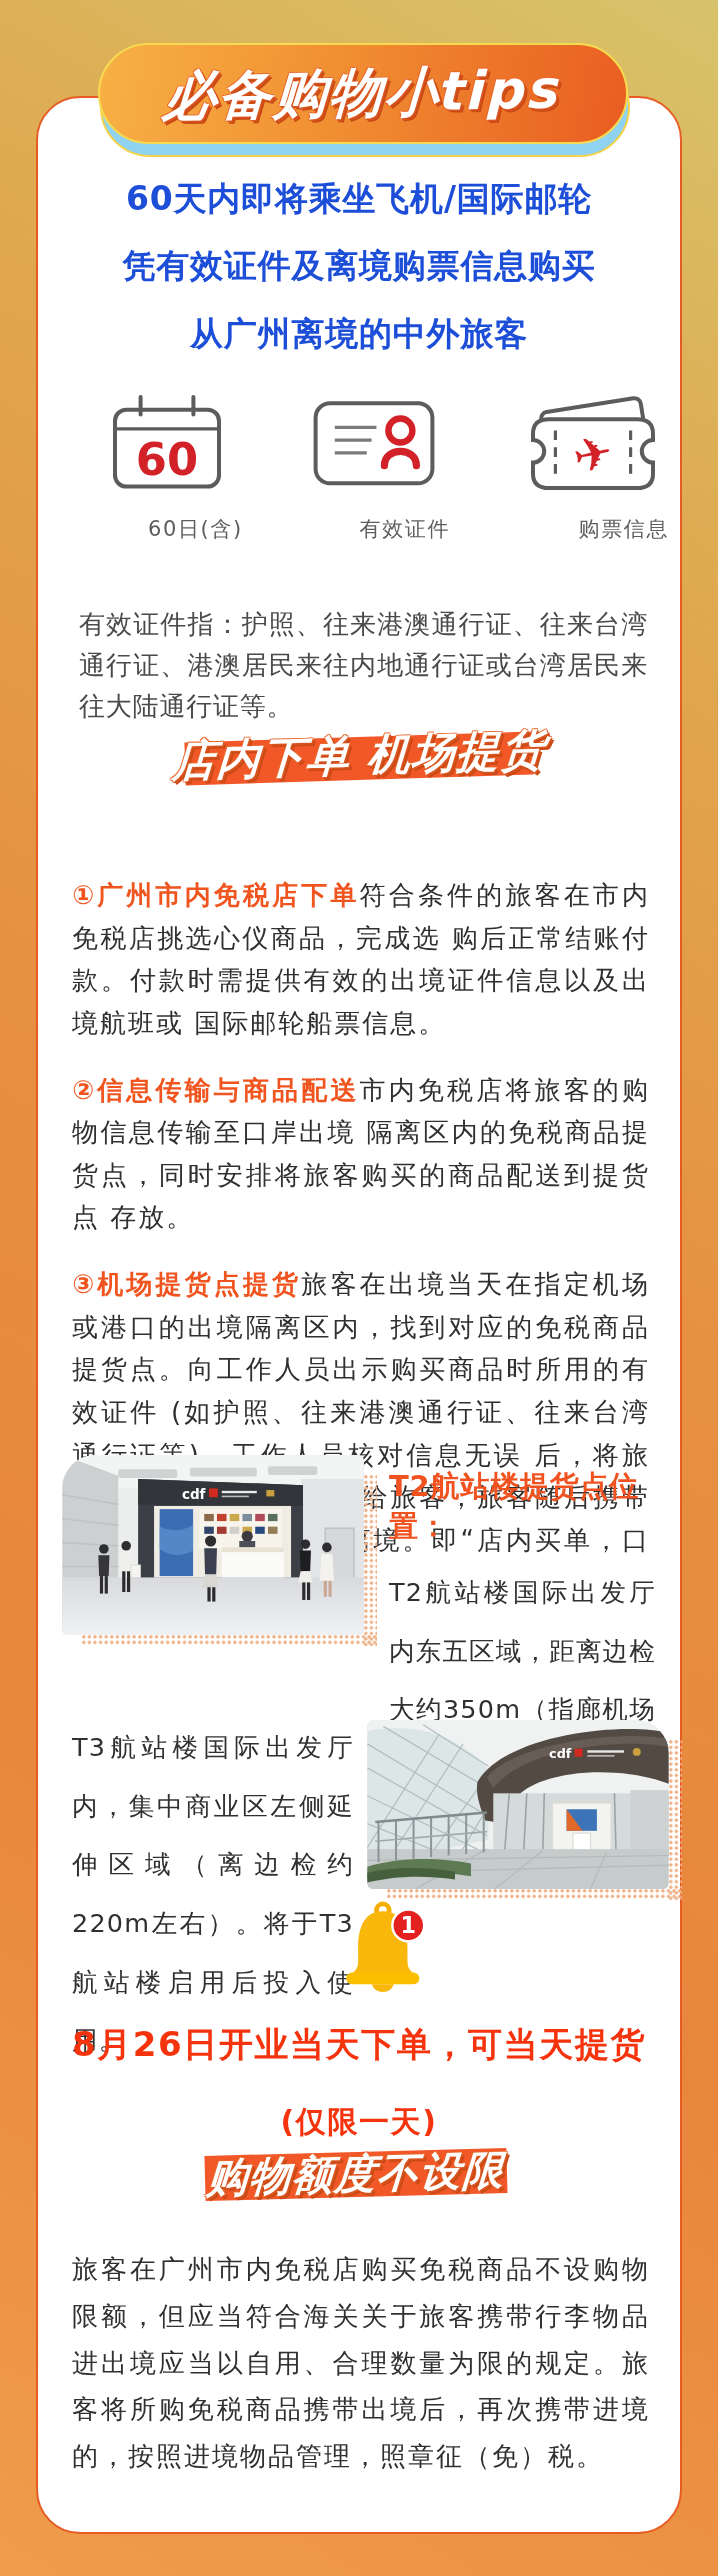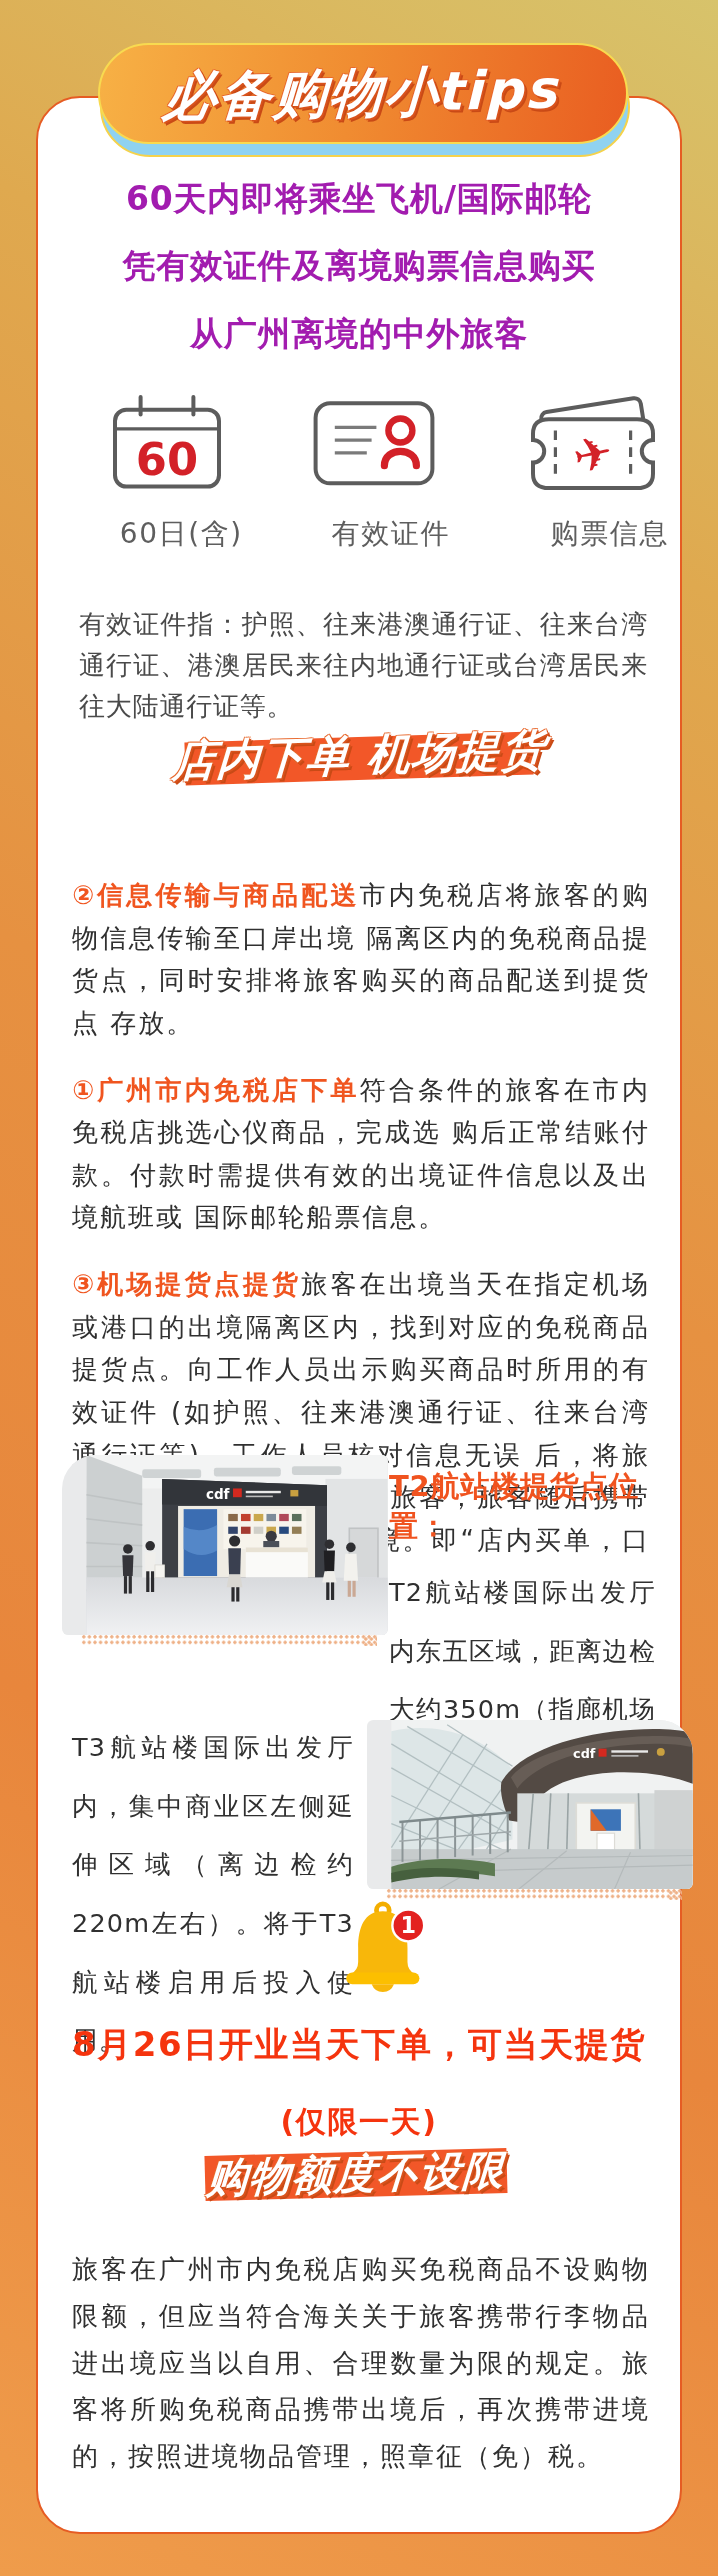--- a/index.html
+++ b/index.html
@@ -16,41 +16,41 @@
   .badge{position:absolute;left:98px;top:43px;width:530px;height:101px;z-index:5;}
   .badge-under{position:absolute;left:1.6px;right:-1.6px;top:14.4px;bottom:-12.8px;background:#8fd2f1;border:2.4px solid #f5d24b;border-radius:57px;}
   .badge-face{position:absolute;inset:0;background:linear-gradient(100deg,#f7b145 0%,#f08c31 48%,#e95d21 100%);border:2.4px solid #f8da50;border-radius:57px;display:flex;align-items:center;justify-content:center;}
   .text3d{
     color:#ffffff;font-weight:bold;font-style:italic;white-space:nowrap;
     text-shadow:1.6px 1.6px 0 #d9531c,3.2px 3.2px 0 #c94a16,-0.8px -0.8px 0 #e8682c,0.8px -0.8px 0 #e8682c,-0.8px 0.8px 0 #e8682c;
   }
   .badge-text{font-size:53px;letter-spacing:2.4px;transform:rotate(-1deg) skewX(-4deg);}
   
   .intro{position:absolute;top:83px;left:0;right:0;text-align:center;}
-  .intro p{margin:0 8px 31px;font-size:33px;font-weight:bold;color:#a21caf;letter-spacing:0.8px;line-height:1.1;}
+  .intro p{margin:0 8px 31px;font-size:33px;font-weight:bold;color:#1d4ed8;letter-spacing:0.8px;line-height:1.1;}
   
   .features{position:absolute;top:294px;left:0;right:0;height:184px;}
   .feat{position:absolute;width:200px;text-align:right;}
   .feat-0{left:4.8px;} .feat-1{left:212px;} .feat-2{left:431px;}
-  .feat .label{display:block;margin-top:19px;font-size:28px;color:#5e5e5e;letter-spacing:1.6px;}
+  .feat .label{display:block;margin-top:19px;font-size:21px;color:#5e5e5e;letter-spacing:1.6px;}
   
   .note{position:absolute;top:480px;left:41px;right:32px;font-size:26px;color:#4a4a4a;line-height:1.58;letter-spacing:0.8px;text-align:justify;}
   
   .banner{position:absolute;left:50%;background:#f25728;}
   .banner .banner-text{position:absolute;left:50%;bottom:-4.8px;transform:translateX(-50%) skewX(-5deg);font-size:43px;letter-spacing:1.6px;}
   .banner1{top:639px;width:348px;height:43px;transform:translateX(-50%) rotate(-1.8deg);}
   .banner2{top:2054px;width:302px;height:45px;transform:translateX(-51%) rotate(-1.5deg);}
   .banner2 .banner-text{font-size:41px;}
   
   .steps{position:absolute;top:776px;left:34px;right:30px;}
   .step{margin:0 0 24px;font-size:26px;color:#303030;line-height:1.64;letter-spacing:2px;text-align:justify;}
   .lead{color:#f0551f;font-weight:bold;}
   
   .photo-wrap{position:absolute;}
-  .photo{position:relative;width:100%;height:100%;overflow:hidden;z-index:1;background:#e9eaeb;padding-left:24px;}
+  .photo{position:relative;width:100%;height:100%;overflow:hidden;z-index:1;background:#e9eaeb;}
   .r-tl{border-radius:34px 6.4px 6.4px 6.4px;} .r-tr{border-radius:6.4px 34px 6.4px 6.4px;}
   .dots{position:absolute;background-image:radial-gradient(circle,#eeb086 1.4px,rgba(255,255,255,0) 1.8px);background-size:5.6px 5.6px;z-index:0;}
   .dots-r{top:19px;bottom:-11.2px;right:-12.8px;width:13.6px;}
   .dots-b{left:19px;right:-12.8px;bottom:-11.2px;height:12px;}
   .t2-wrap{left:24px;top:1357px;width:302px;height:180px;}
   .t3-wrap{left:329px;top:1622px;width:302px;height:169px;}
   .loc-text{position:absolute;}
   .t2-text{left:351px;top:1369px;width:267px;}
   .t3-text{left:34px;top:1620px;width:282px;}
   .loc-title{font-size:29px;font-weight:bold;color:#f0531f;letter-spacing:0.8px;margin:0 0 16px;}
@@ -118,22 +118,22 @@
     </div>
   </div>
 
   <p class="note">有效证件指：护照、往来港澳通行证、往来台湾通行证、港澳居民来往内地通行证或台湾居民来往大陆通行证等。</p>
 
   <div class="banner banner1">
     <span class="text3d banner-text">店内下单 机场提货</span>
   </div>
 
   <div class="steps">
+    <p class="step"><span class="lead">①广州市内免税店下单</span><span>符合条件的旅客在市内免税店挑选心仪商品，完成选 购后正常结账付款。付款时需提供有效的出境证件信息以及出境航班或 国际邮轮船票信息。</span></p>
     <p class="step"><span class="lead">②信息传输与商品配送</span><span>市内免税店将旅客的购物信息传输至口岸出境 隔离区内的免税商品提货点，同时安排将旅客购买的商品配送到提货点 存放。</span></p>
-    <p class="step"><span class="lead">①广州市内免税店下单</span><span>符合条件的旅客在市内免税店挑选心仪商品，完成选 购后正常结账付款。付款时需提供有效的出境证件信息以及出境航班或 国际邮轮船票信息。</span></p>
     <p class="step"><span class="lead">③机场提货点提货</span><span>旅客在出境当天在指定机场或港口的出境隔离区内，找到对应的免税商品提货点。向工作人员出示购买商品时所用的有效证件 (如护照、往来港澳通行证、往来台湾通行证等)，工作人员核对信息无误 后，将旅客购买的免税商品交付给旅客，旅客随后携带商品按正常出境 流程离境。即“店内买单，口岸提货”。</span></p>
   </div>
 
   <div class="photo-wrap t2-wrap">
     <div class="dots dots-r"></div>
     <div class="dots dots-b"></div>
     <div class="photo r-tl">
       <svg width="302" height="180" viewBox="0 0 378 226">
         <rect width="378" height="226" fill="#eceded"></rect>
         <rect y="0" width="378" height="42" fill="#f3f4f4"></rect>

